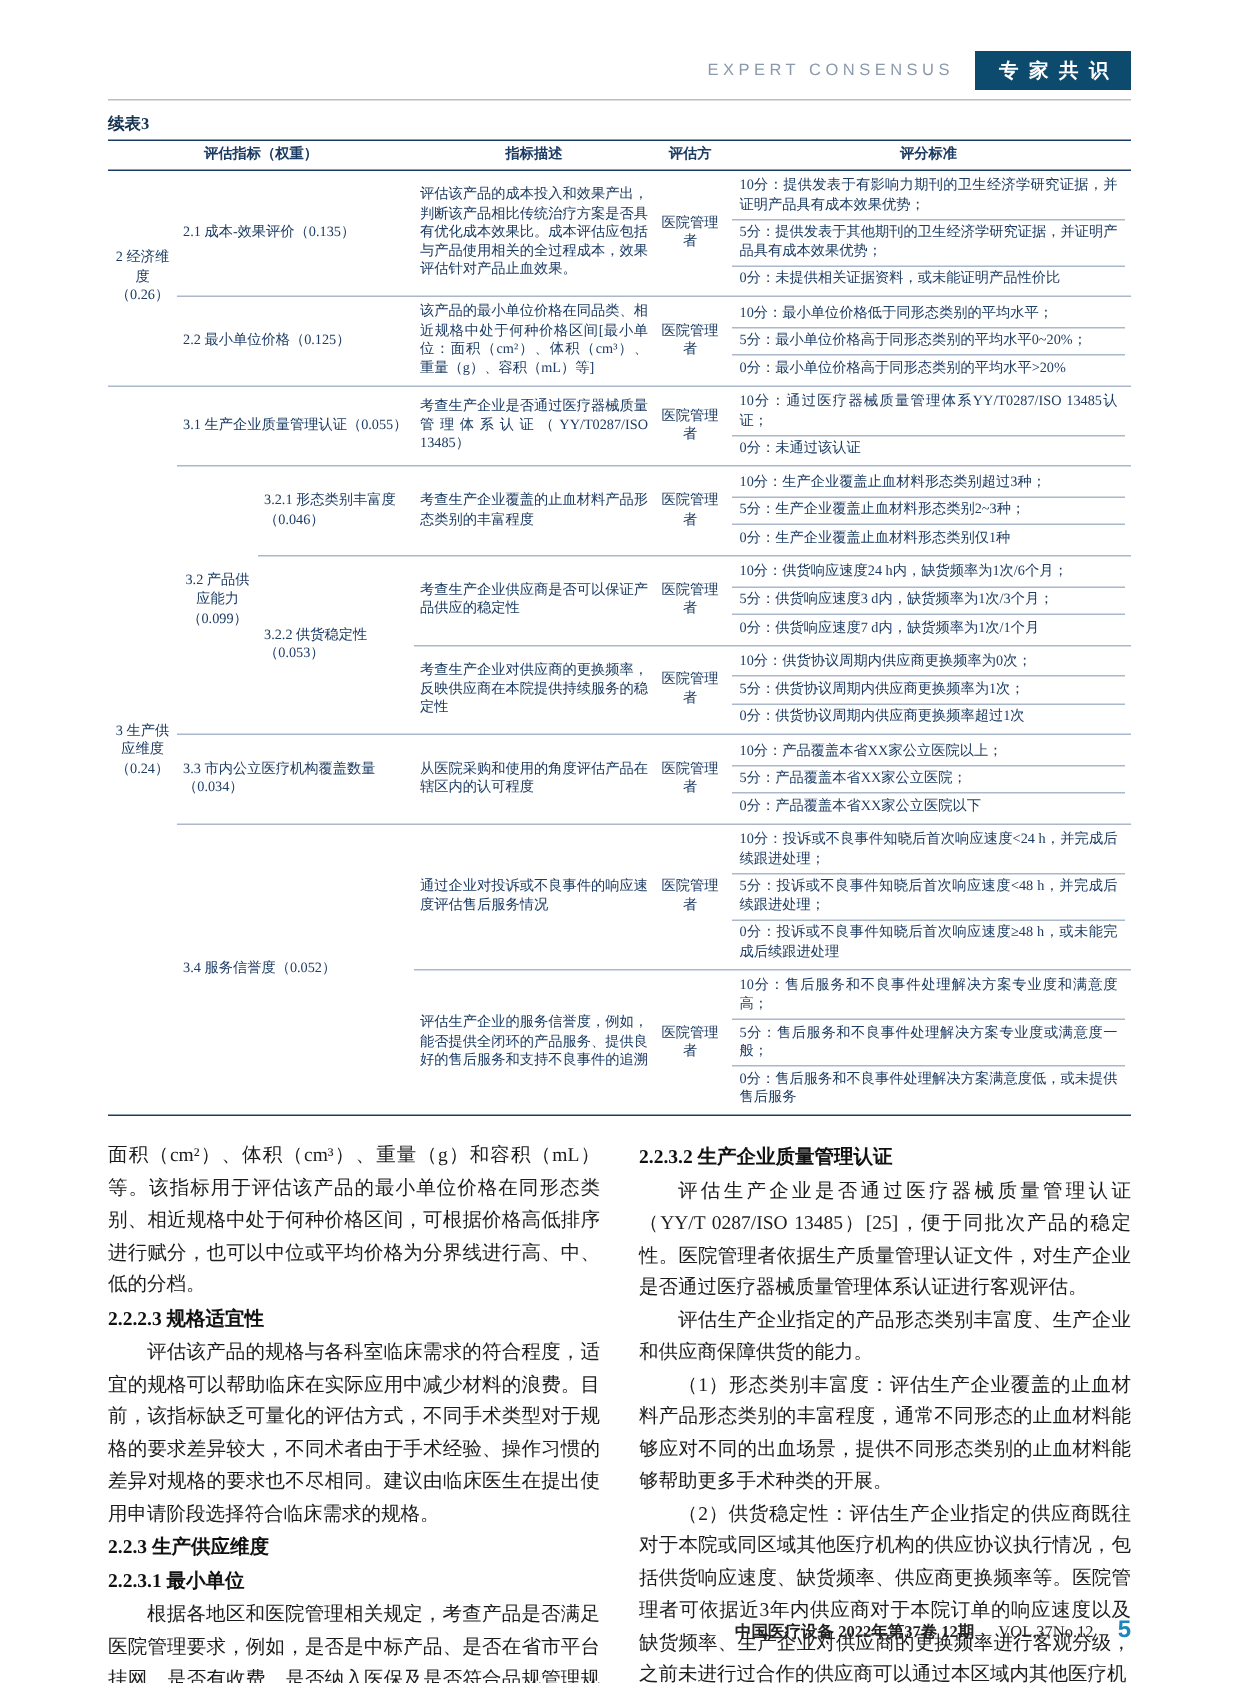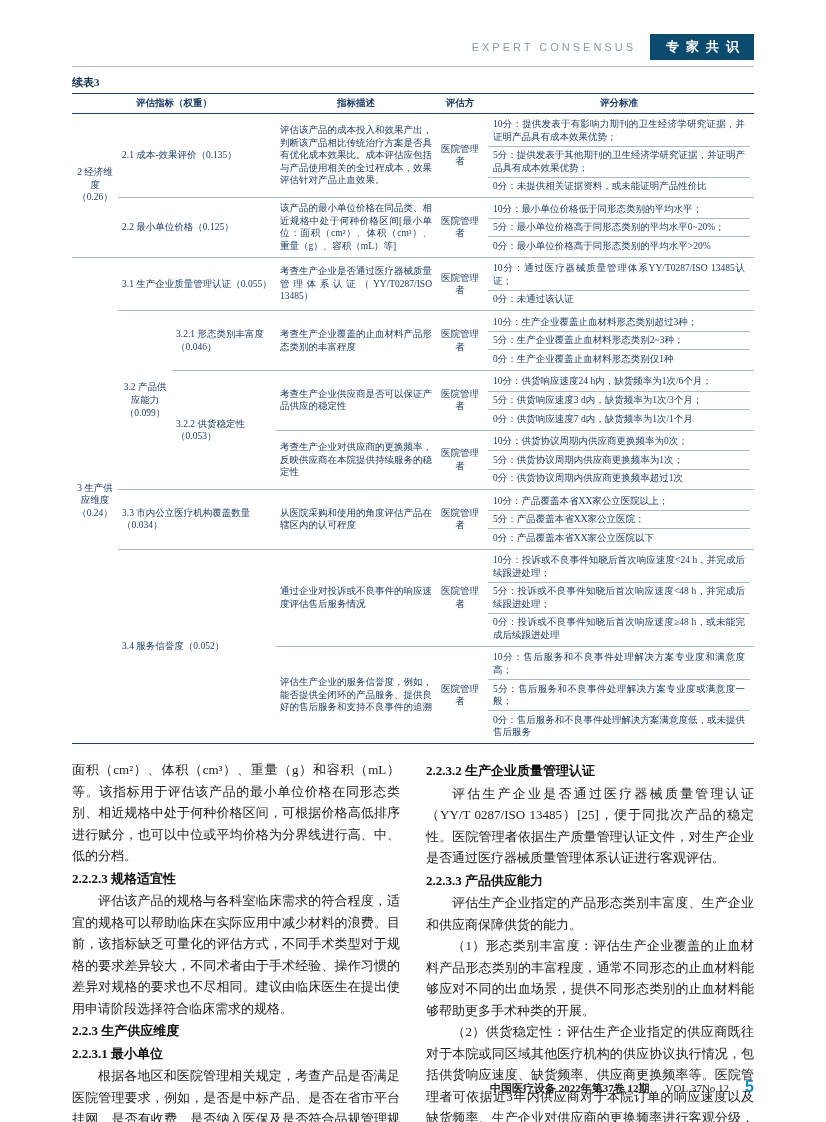--- a/index.html
+++ b/index.html
@@ -193,21 +193,20 @@
       <p class="noindent">面积（cm²）、体积（cm³）、重量（g）和容积（mL）等。该指标用于评估该产品的最小单位价格在同形态类别、相近规格中处于何种价格区间，可根据价格高低排序进行赋分，也可以中位或平均价格为分界线进行高、中、低的分档。</p>
       <h3>2.2.2.3 规格适宜性</h3>
       <p>评估该产品的规格与各科室临床需求的符合程度，适宜的规格可以帮助临床在实际应用中减少材料的浪费。目前，该指标缺乏可量化的评估方式，不同手术类型对于规格的要求差异较大，不同术者由于手术经验、操作习惯的差异对规格的要求也不尽相同。建议由临床医生在提出使用申请阶段选择符合临床需求的规格。</p>
       <h3>2.2.3 生产供应维度</h3>
       <h3>2.2.3.1 最小单位</h3>
       <p>根据各地区和医院管理相关规定，考查产品是否满足医院管理要求，例如，是否是中标产品、是否在省市平台挂网、是否有收费、是否纳入医保及是否符合品规管理规定。由医院耗材采购管理部门、医保部门等根据本地区和本院管理要求进行评估。</p>
     </div>
     <div class="col">
       <h3>2.2.3.2 生产企业质量管理认证</h3>
       <p>评估生产企业是否通过医疗器械质量管理认证（YY/T 0287/ISO 13485）[25]，便于同批次产品的稳定性。医院管理者依据生产质量管理认证文件，对生产企业是否通过医疗器械质量管理体系认证进行客观评估。</p>
-      <h3>2.2.3.3 产品供应能力</h3>
       <p>评估生产企业指定的产品形态类别丰富度、生产企业和供应商保障供货的能力。</p>
       <p>（1）形态类别丰富度：评估生产企业覆盖的止血材料产品形态类别的丰富程度，通常不同形态的止血材料能够应对不同的出血场景，提供不同形态类别的止血材料能够帮助更多手术种类的开展。</p>
       <p>（2）供货稳定性：评估生产企业指定的供应商既往对于本院或同区域其他医疗机构的供应协议执行情况，包括供货响应速度、缺货频率、供应商更换频率等。医院管理者可依据近3年内供应商对于本院订单的响应速度以及缺货频率、生产企业对供应商的更换频率进行客观分级，之前未进行过合作的供应商可以通过本区域内其他医疗机</p>
     </div>
   </div>
 
   <div class="footer">
     <span class="journal">中国医疗设备 2022年第37卷  12期</span>
     <span class="vol">VOL.37No.12</span>
     <span class="pagenum">5</span>

